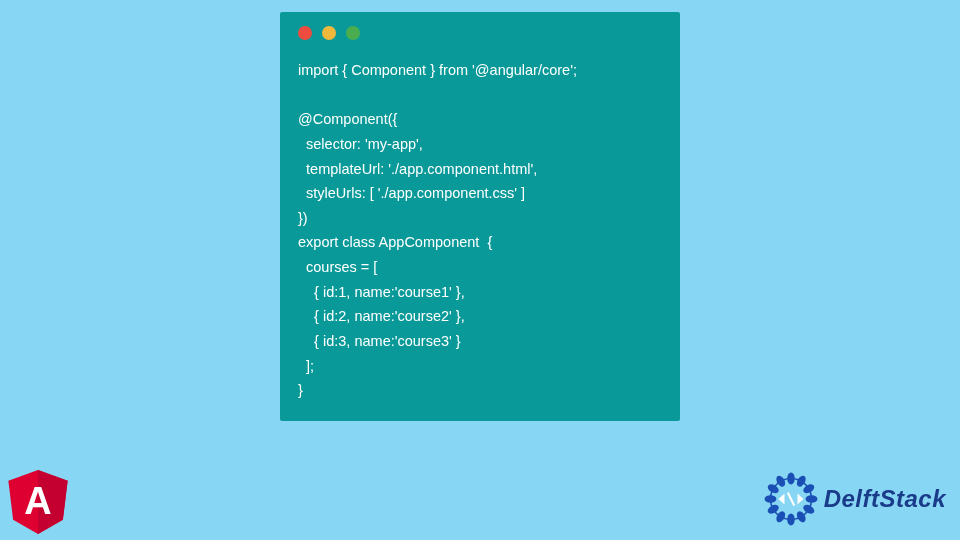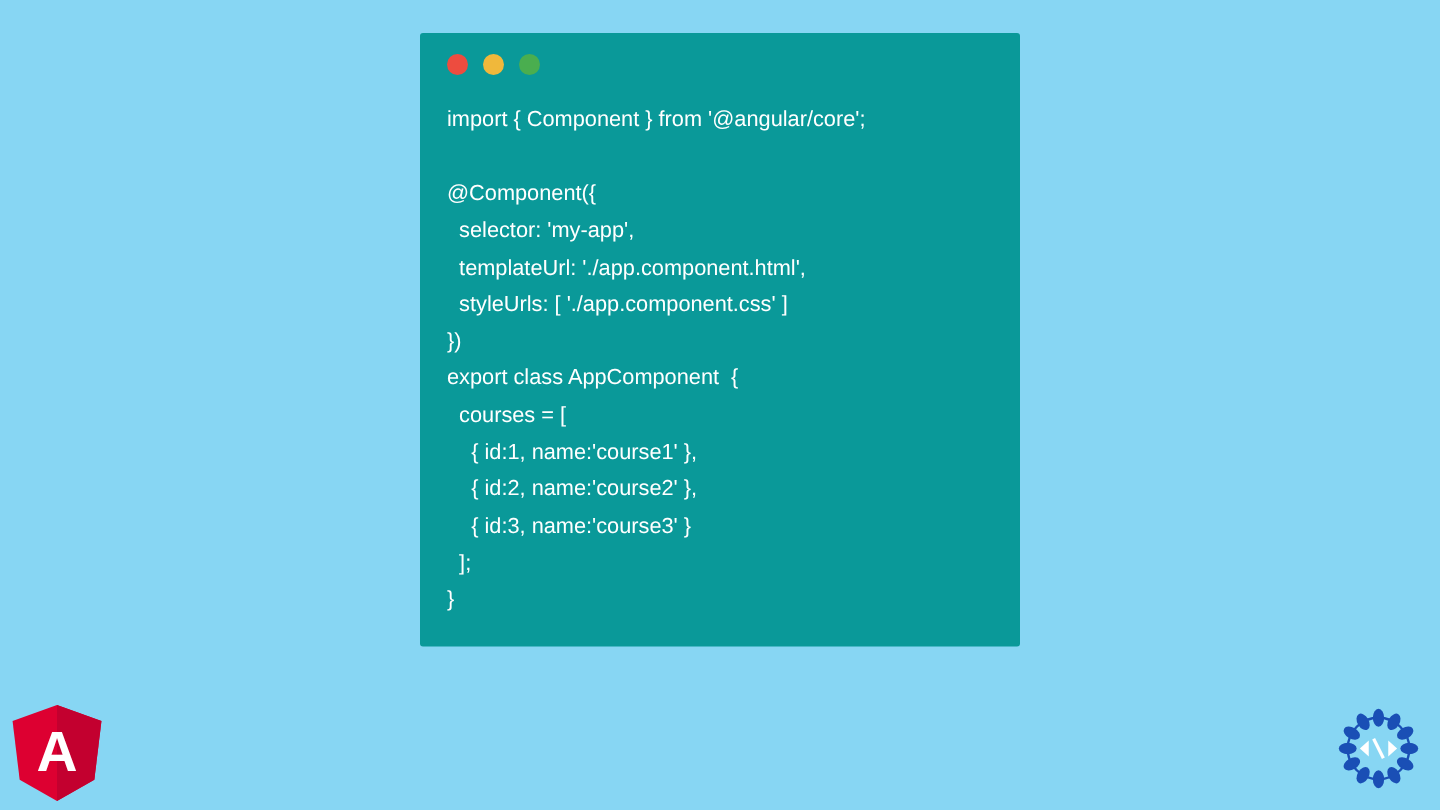--- a/index.html
+++ b/index.html
@@ -7,21 +7,21 @@
     width: 960px;
     height: 540px;
     background: #87d6f3;
     position: relative;
     font-family: Arial, Helvetica, sans-serif;
     overflow: hidden;
   }
   .code-window {
     position: absolute;
     left: 280px;
-    top: 22px;
+    top: 12px;
     width: 400px;
     background: #0a9999;
     border-radius: 2px;
     padding: 14px 18px 18px 18px;
   }
   .traffic-lights {
     display: flex;
     gap: 10px;
     margin-bottom: 18px;
   }
@@ -121,13 +121,14 @@
           <use href="#petal" transform="rotate(270)"></use>
           <use href="#petal" transform="rotate(300)"></use>
           <use href="#petal" transform="rotate(330)"></use>
         </g>
         <polygon points="27,50 38,40 38,60" fill="#ffffff"></polygon>
         <polygon points="73,50 62,40 62,60" fill="#ffffff"></polygon>
         <line x1="44" y1="38" x2="56" y2="62" stroke="#ffffff" stroke-width="4"></line>
       </g>
     </svg>
   </div>
+  <span class="delft-text">DelftStack</span>
 </div>
 
 </body></html>

